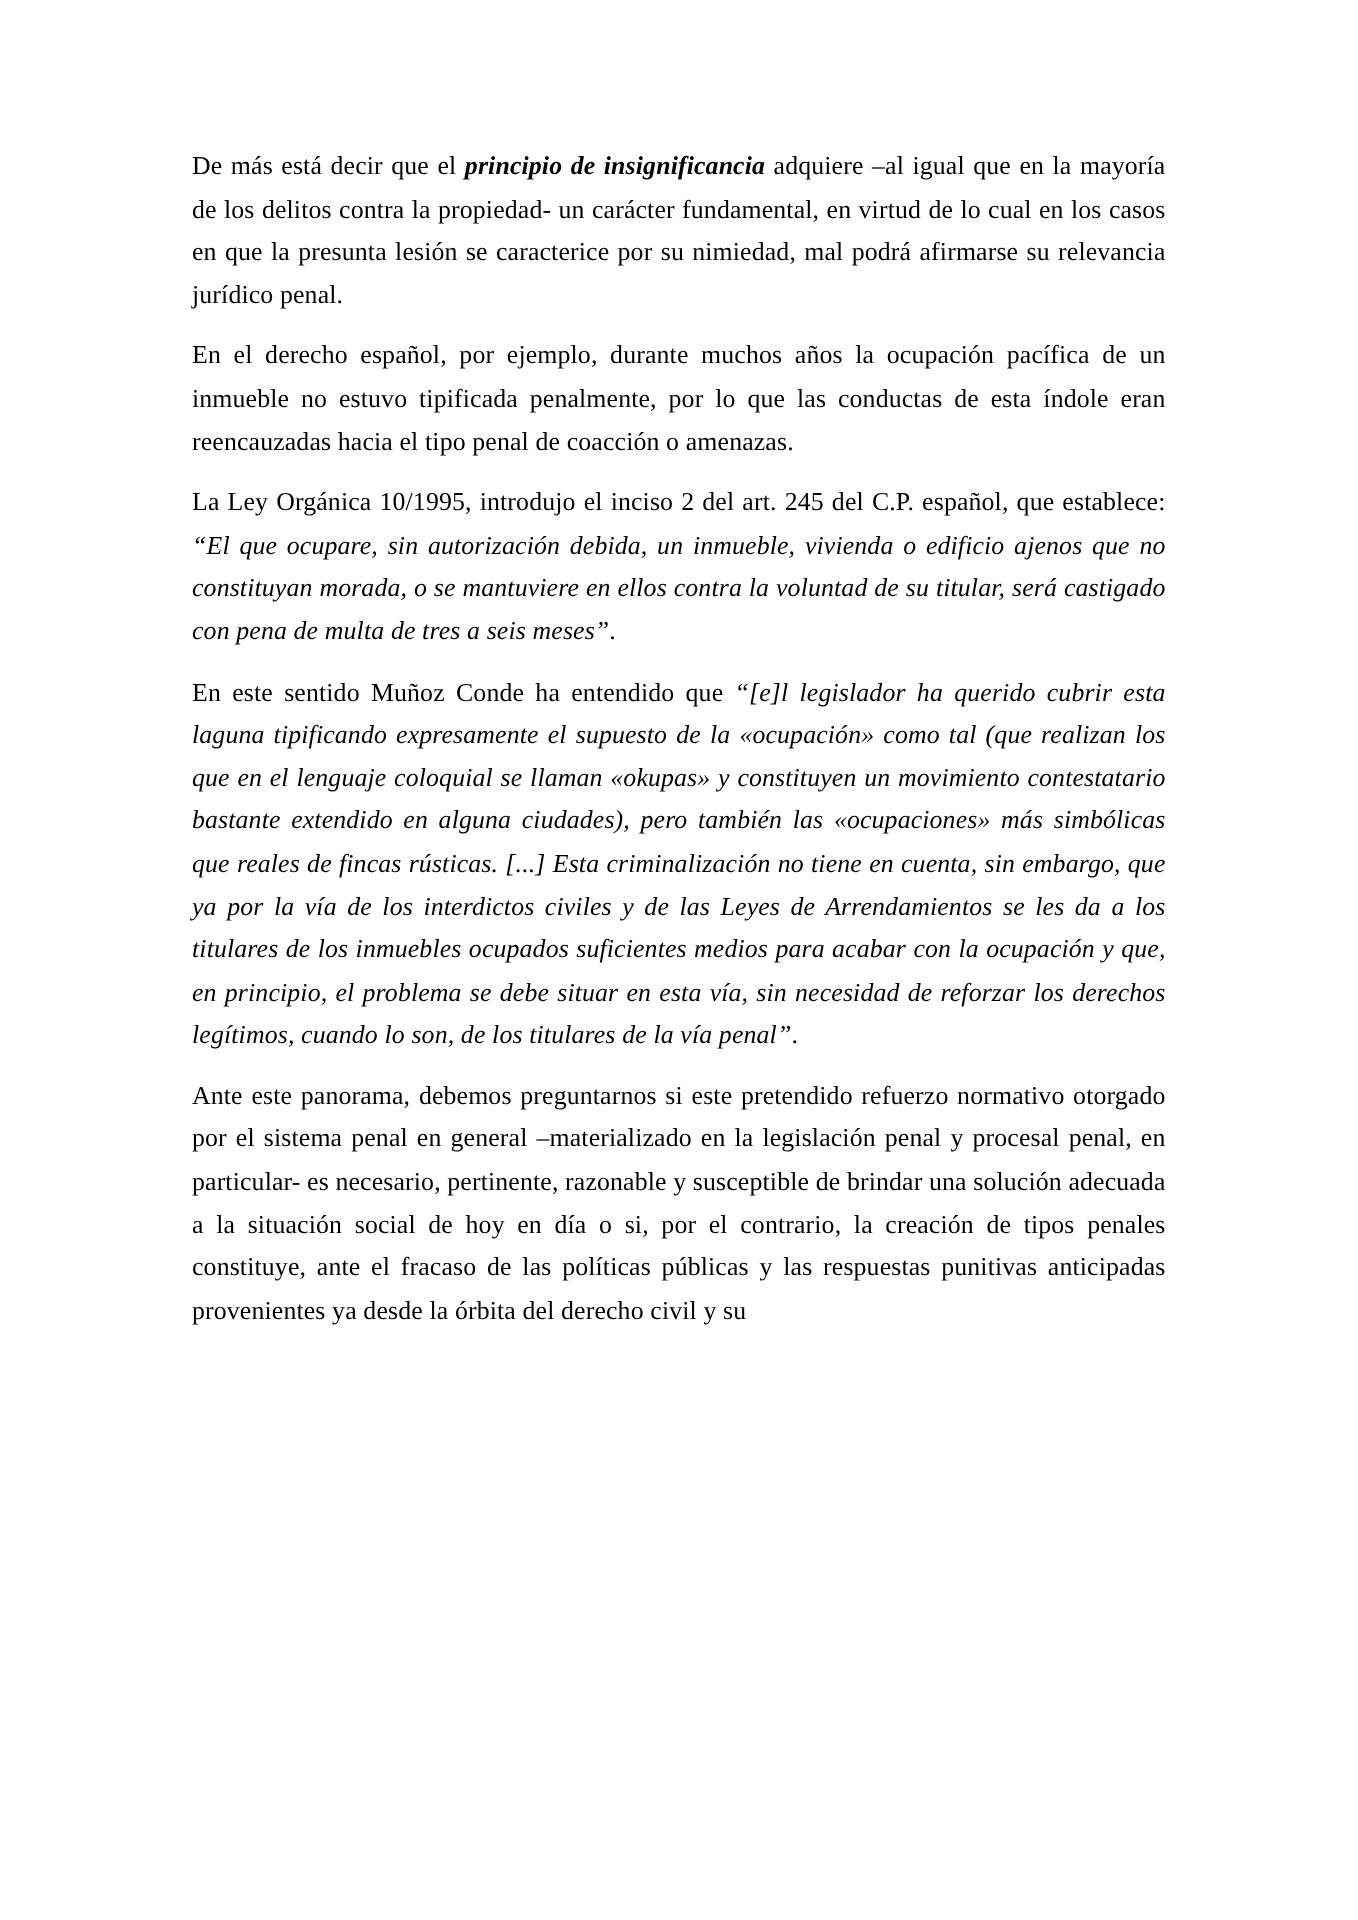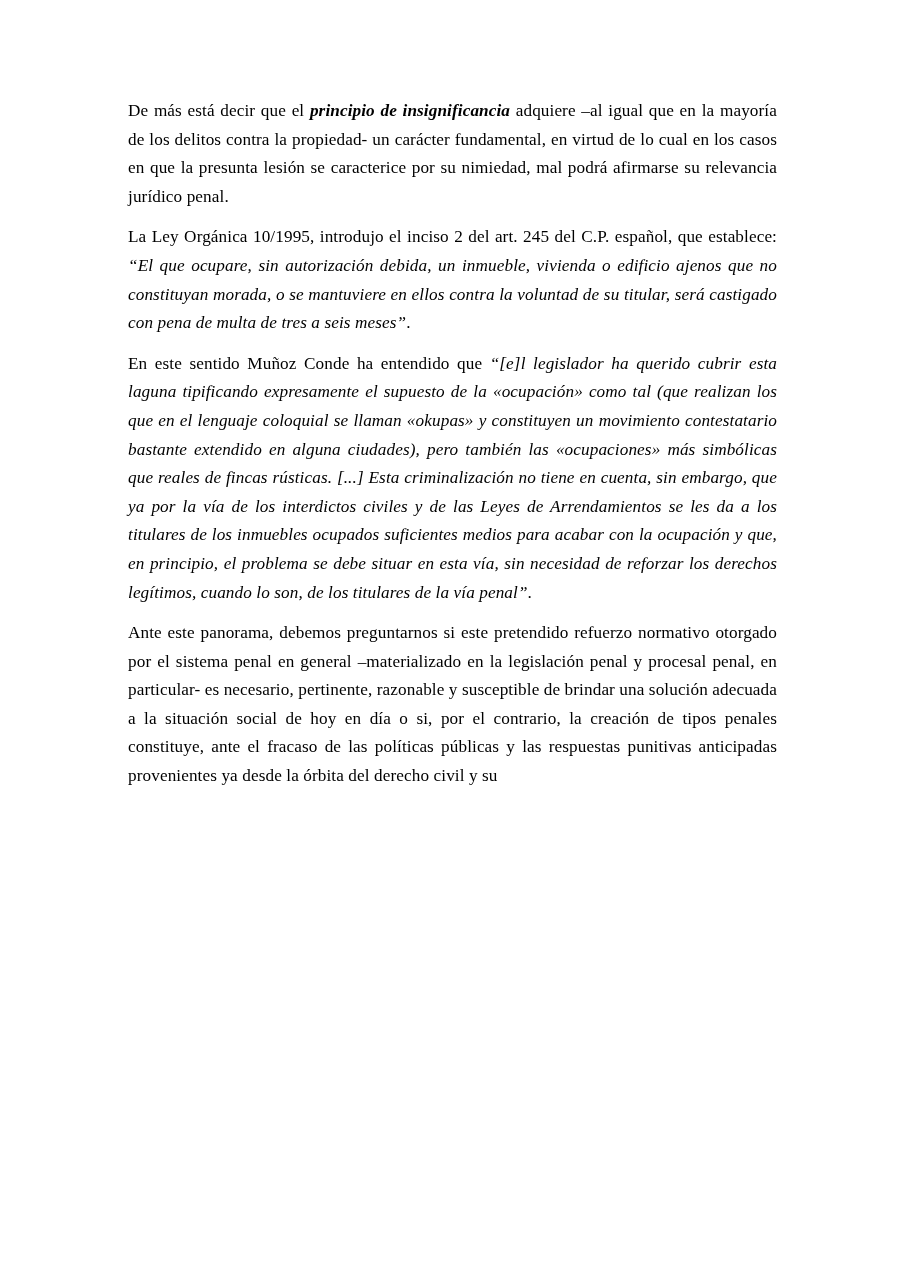--- a/index.html
+++ b/index.html
@@ -41,17 +41,18 @@
   .i {
     font-style: italic;
   }
 </style>
 </head>
 <body>
 
 <div class="page">
   <div class="doc-body" id="doc-body">
       <p class="para"><span>De más está decir que el </span><span class="b-i">principio de insignificancia</span><span> adquiere –al igual que en la mayoría de los delitos contra la propiedad- un carácter fundamental, en virtud de lo cual en los casos en que la presunta lesión se caracterice por su nimiedad, mal podrá afirmarse su relevancia jurídico penal.</span></p>
+      <p class="para"><span>En el derecho español, por ejemplo, durante muchos años la ocupación pacífica de un inmueble no estuvo tipificada penalmente, por lo que las conductas de esta índole eran reencauzadas hacia el tipo penal de coacción o amenazas.</span></p>
       <p class="para"><span>La Ley Orgánica 10/1995, introdujo el inciso 2 del art. 245 del C.P. español, que establece: </span><span class="i">“El que ocupare, sin autorización debida, un inmueble, vivienda o edificio ajenos que no constituyan morada, o se mantuviere en ellos contra la voluntad de su titular, será castigado con pena de multa de tres a seis meses”</span><span>.</span></p>
       <p class="para"><span>En este sentido Muñoz Conde ha entendido que </span><span class="i">“[e]l legislador ha querido cubrir esta laguna tipificando expresamente el supuesto de la «ocupación» como tal (que realizan los que en el lenguaje coloquial se llaman «okupas» y constituyen un movimiento contestatario bastante extendido en alguna ciudades), pero también las «ocupaciones» más simbólicas que reales de fincas rústicas. [...] Esta criminalización no tiene en cuenta, sin embargo, que ya por la vía de los interdictos civiles y de las Leyes de Arrendamientos se les da a los titulares de los inmuebles ocupados suficientes medios para acabar con la ocupación y que, en principio, el problema se debe situar en esta vía, sin necesidad de reforzar los derechos legítimos, cuando lo son, de los titulares de la vía penal”</span><span>.</span></p>
       <p class="para"><span>Ante este panorama, debemos preguntarnos si este pretendido refuerzo normativo otorgado por el sistema penal en general –materializado en la legislación penal y procesal penal, en particular- es necesario, pertinente, razonable y susceptible de brindar una solución adecuada a la situación social de hoy en día o si, por el contrario, la creación de tipos penales constituye, ante el fracaso de las políticas públicas y las respuestas punitivas anticipadas provenientes ya desde la órbita del derecho civil y su</span></p>
     </div>
 </div>
 
 </body></html>

